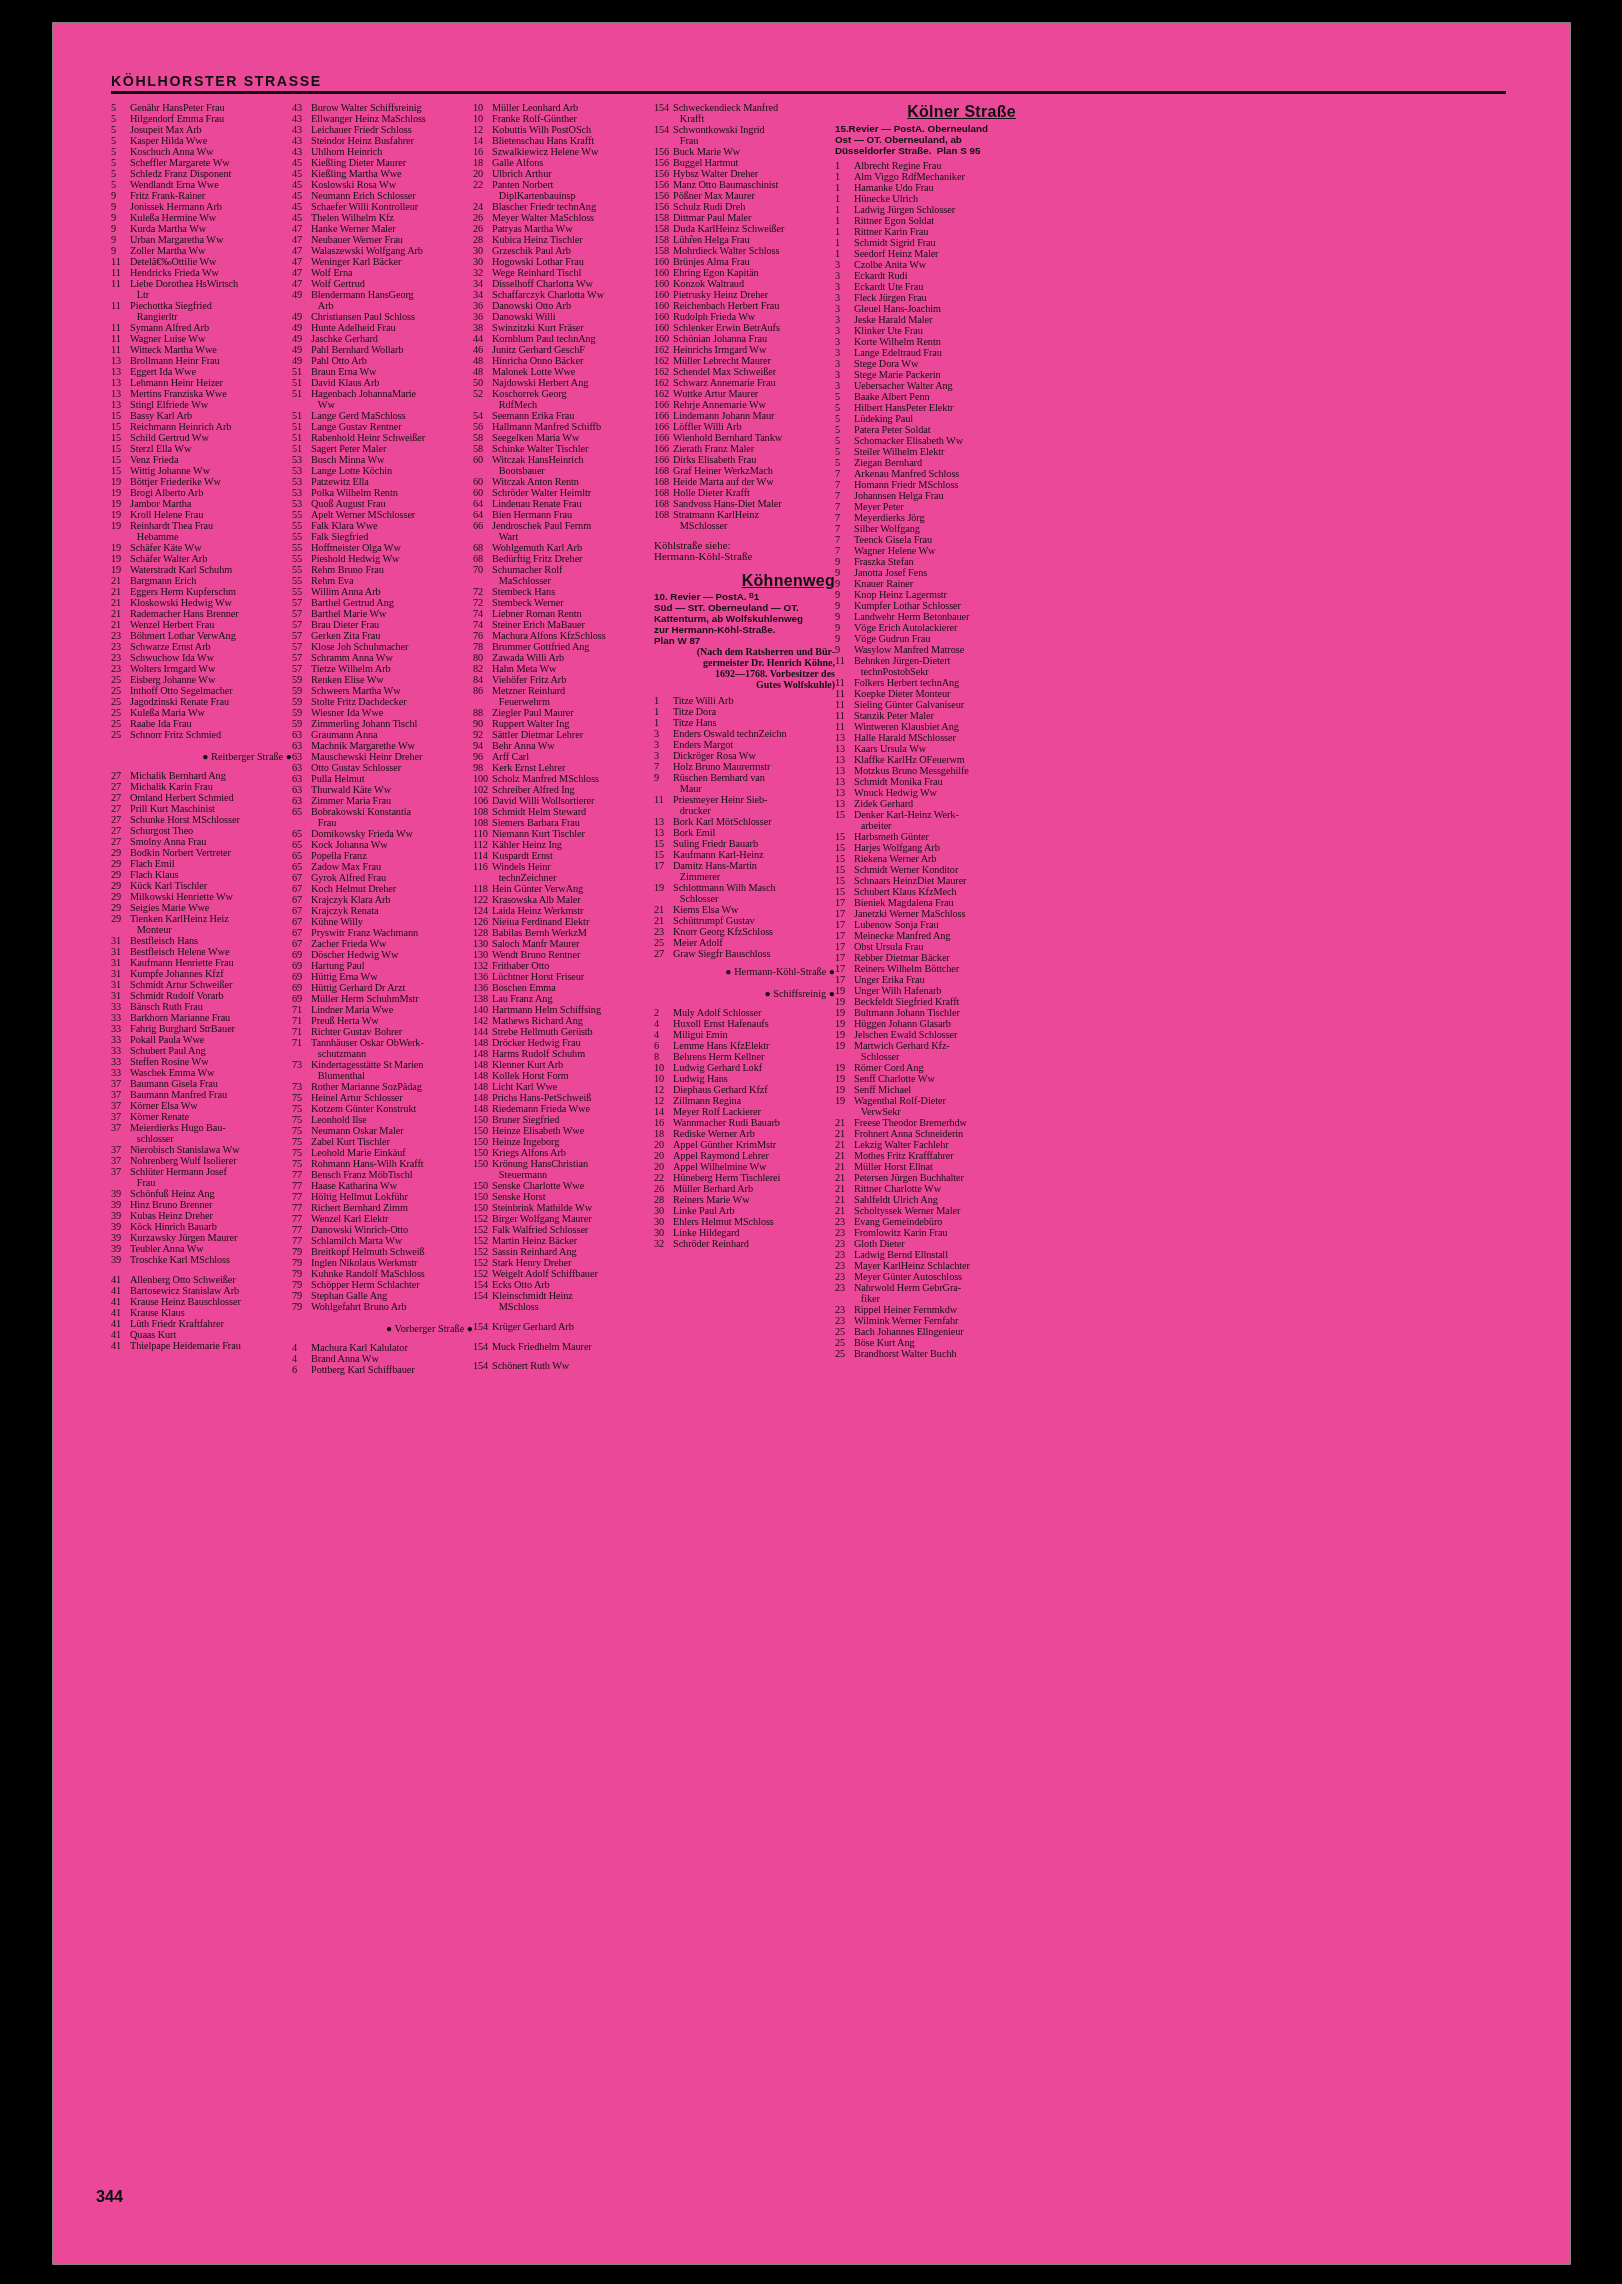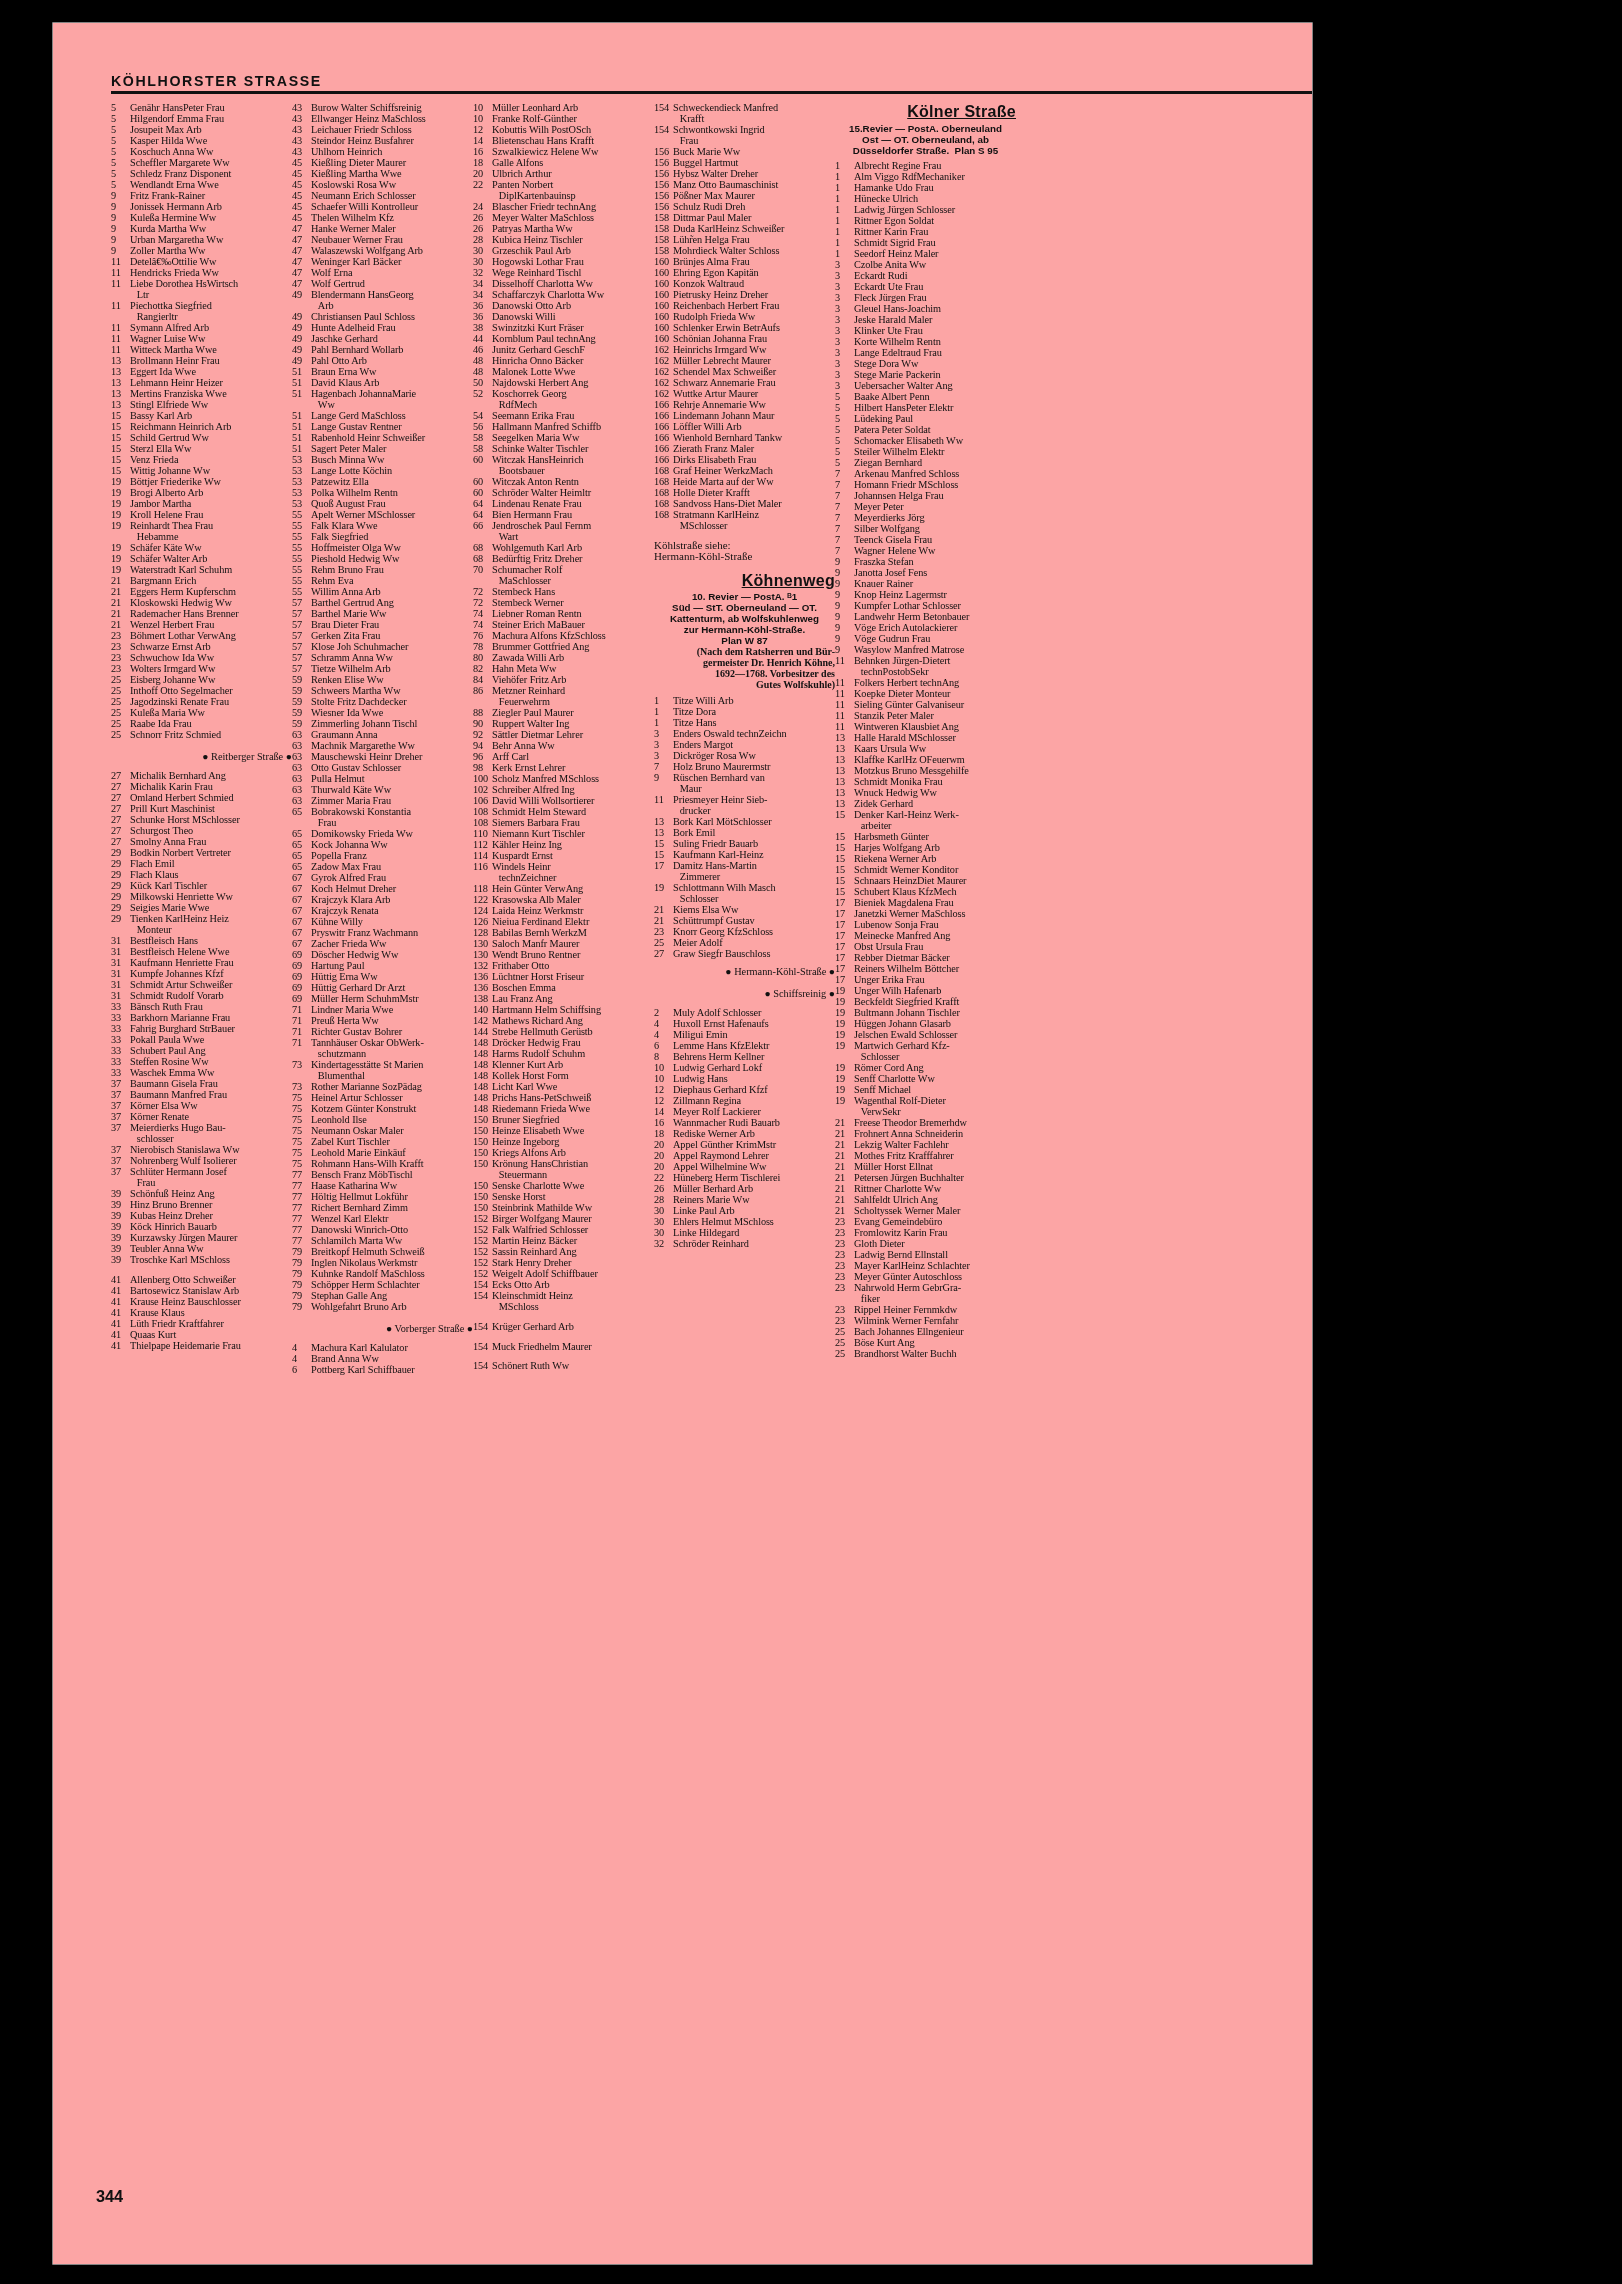--- a/index.html
+++ b/index.html
@@ -1,19 +1,19 @@
 <!DOCTYPE html>
 <html style="font-size:10.8px"><head>
 <meta charset="utf-8">
 <style>
   html,body{margin:0;padding:0;background:#000;}
   body{width:1622px;height:2284px;font-family:"Liberation Serif",serif;}
   .page{
-    position:absolute;left:53px;top:23px;width:1259px;height:2241px;
-    background:#fca5a5;
+    position:absolute;left:53px;top:23px;width:1517px;height:2241px;
+    background:#ec4899;
     box-shadow:0 0 0 0.7px #bbb;
     overflow:hidden;
   }
   .paper-inner{position:absolute;left:0;top:0;right:0;bottom:0;padding:0;}
   .hdr{
     position:absolute;left:58px;top:50px;width:1395px;
     font-family:"Liberation Sans",sans-serif;
     font-weight:bold;font-size:14.2px;letter-spacing:1.6px;color:#111;
   }
   .hdr-rule{position:absolute;left:58px;top:68px;width:1395px;height:2.7px;background:#111;}
@@ -45,21 +45,21 @@
   }
   .secthead{
     font-family:Liberation Sans, sans-serif;
     font-weight:bold;font-size:16px;color:#111;text-align:right;
     letter-spacing:0.3px;
     padding-top:1.4px;padding-bottom:1.4px;
   }
   .secthead.u{text-decoration:underline;}
   .sectsub{
     font-family:"Liberation Sans",sans-serif;
-    font-weight:bold;font-size:9.8px;line-height:11px;color:#111;text-align:center;
+    font-weight:bold;font-size:9.8px;line-height:11px;color:#111;text-align:left;
     white-space:pre-wrap;
   }
   .sectnote{
     font-size:10px;line-height:11px;color:#111;text-align:right;white-space:pre-wrap;
     font-weight:bold;
     font-family:"Liberation Serif",serif;
   }
   .plainnote{
     font-size:11px;line-height:11px;color:#111;white-space:pre-wrap;
   }

